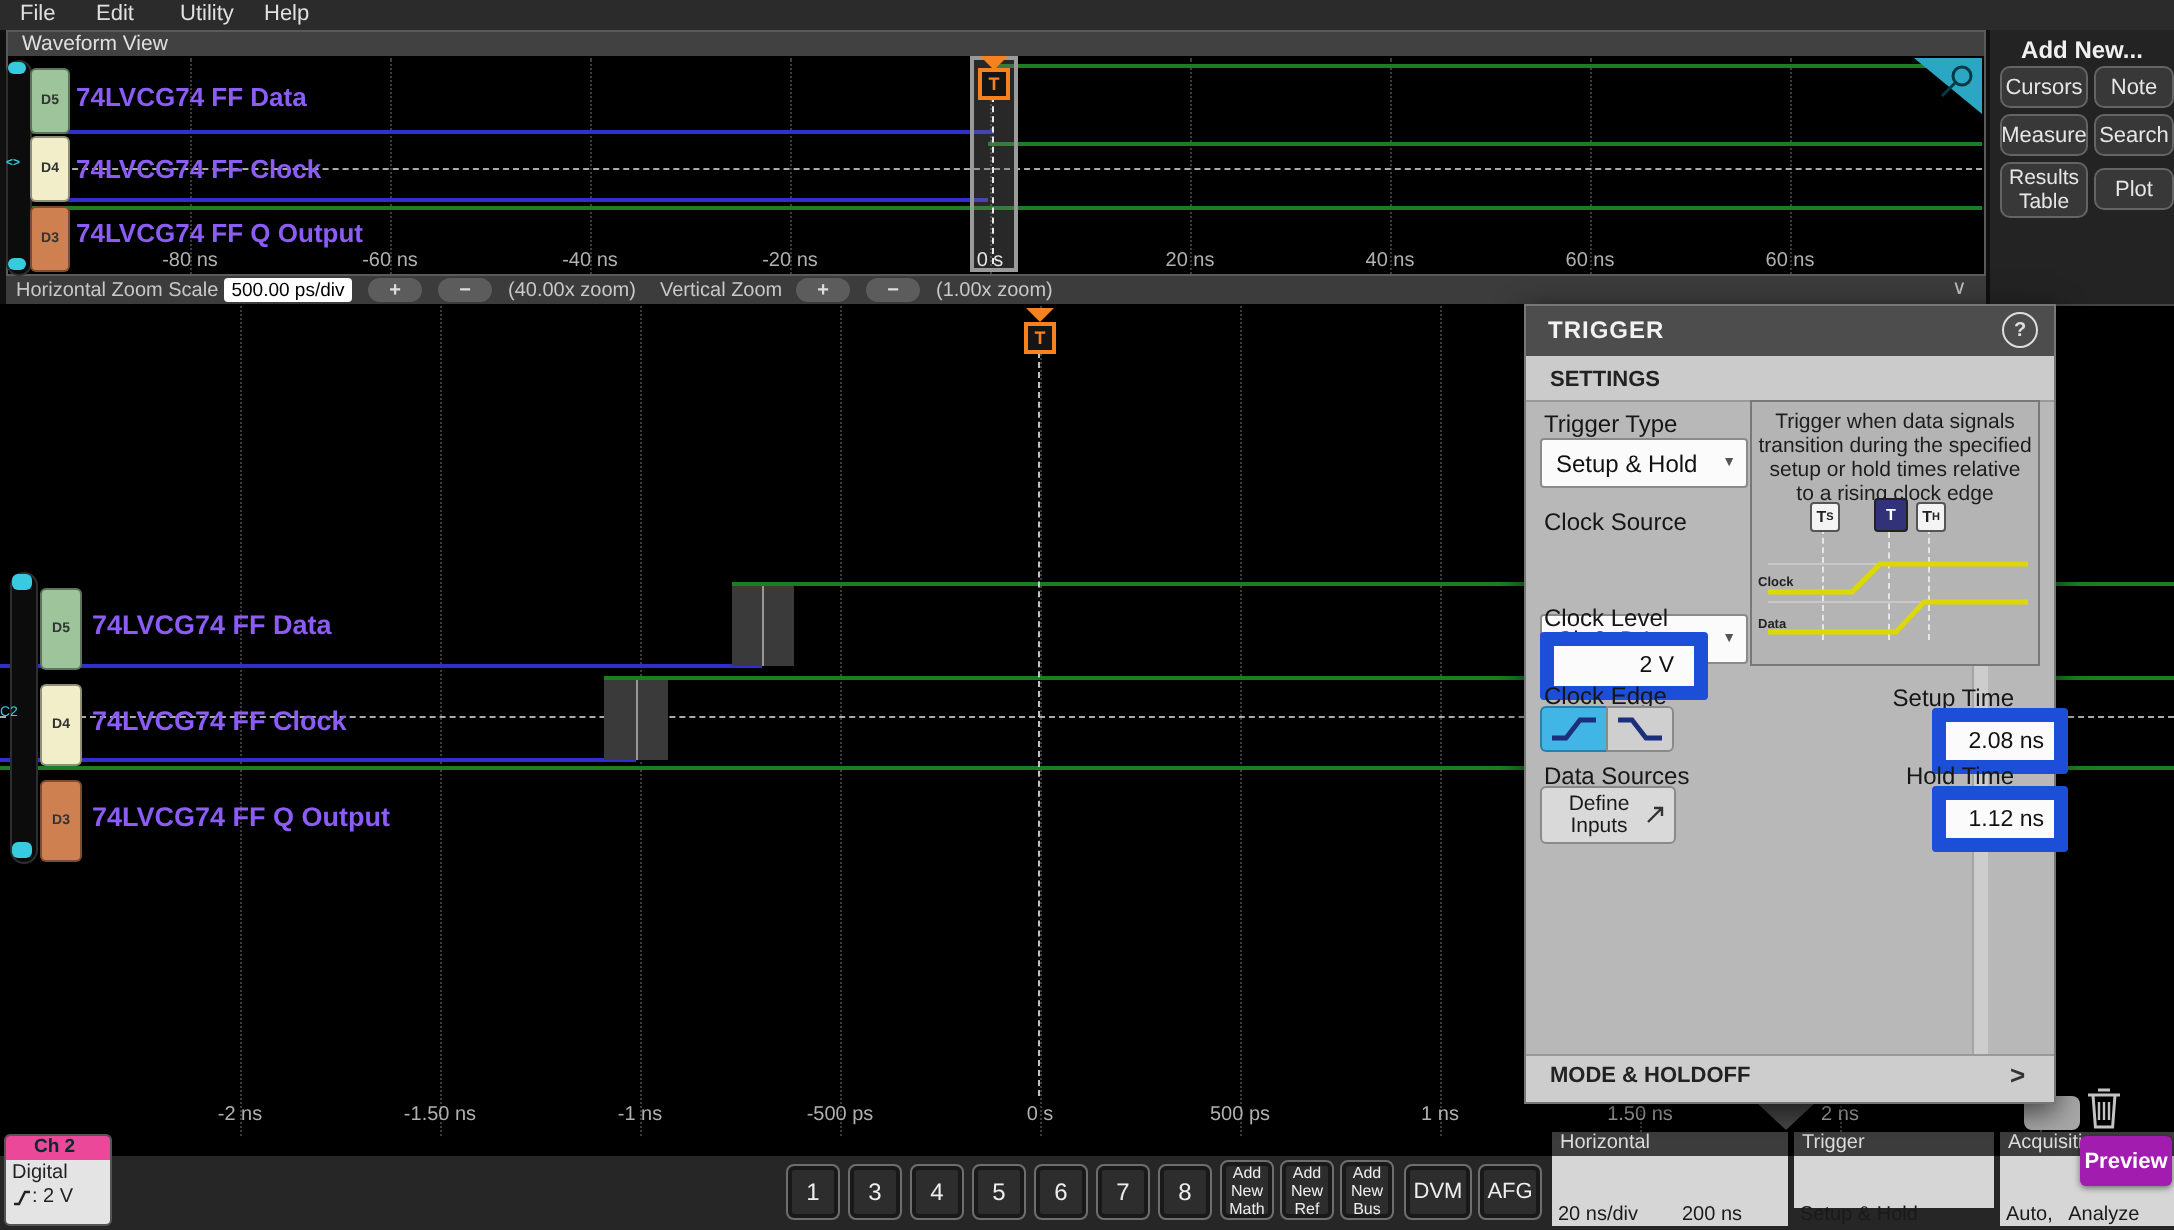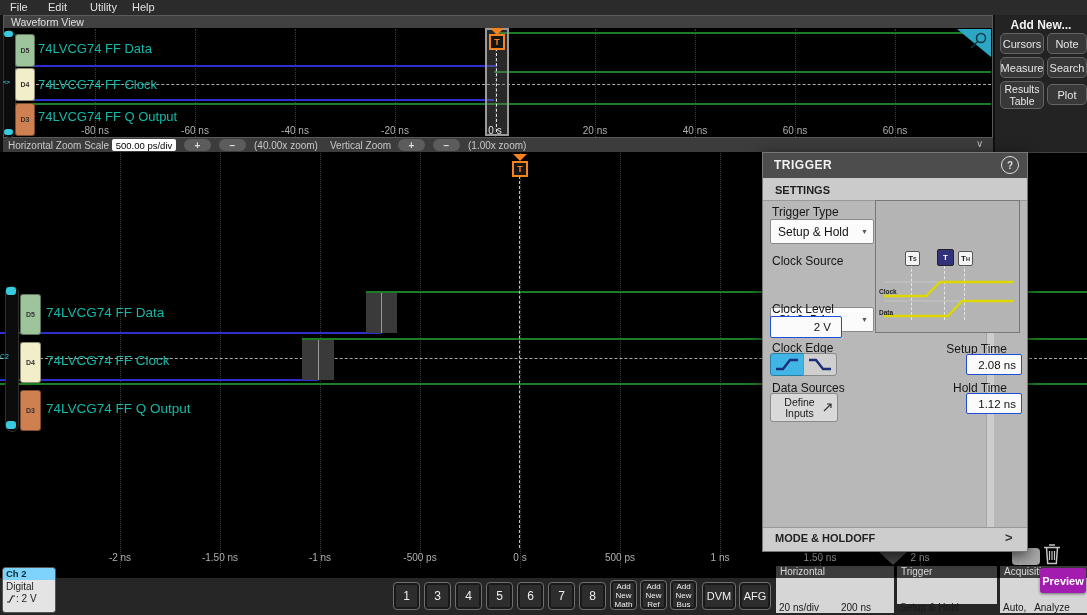--- a/index.html
+++ b/index.html
@@ -1,37 +1,37 @@
 <!DOCTYPE html>
 <html><head>
 <meta charset="utf-8">
 <style>
   html,body{margin:0;padding:0;background:#000;}
   #screen{position:relative;width:1087px;height:615px;background:#101010;overflow:hidden;
     font-family:"Liberation Sans",sans-serif;-webkit-font-smoothing:antialiased;}
   .a{position:absolute;}
   .menu-item{font-size:11px;color:#e0e0e0;cursor:default;}
   .t10{font-size:10px;color:#b0b0b0;text-align:center;width:60px;margin-left:-30px;}
-  .sig{color:#14b8a6;font-weight:400;font-size:13px;white-space:nowrap;}
+  .sig{color:#8b5cf6;font-weight:700;font-size:13px;white-space:nowrap;}
   .badge{border-radius:3px;color:#333;font-size:7px;font-weight:700;display:flex;align-items:center;justify-content:center;border:1px solid rgba(0,0,0,.4);}
   .gridv{width:0;border-left:1px dotted #3c3c3c;}
   .dash{height:0;border-top:1px dashed #c8c8c8;opacity:.85;}
   .hl{height:2px;}
   .blue{background:#2f2fd0;}
   .green{background:#1b7e22;}
   .pill{background:#0c0c0c;border:1px solid #2e2e2e;border-radius:7px;}
   .cap{background:#38cbdf;border-radius:3px;}
   .flagtri{width:0;height:0;border-left:7px solid transparent;border-right:7px solid transparent;border-top:7px solid #f5821f;}
   .flagbox{background:#151515;border:2px solid #f5821f;color:#f5821f;font-size:9px;font-weight:700;display:flex;align-items:center;justify-content:center;}
   .zbtn{background:#5c5c5c;border-radius:6px;color:#ddd;font-size:10px;font-weight:700;display:flex;align-items:center;justify-content:center;}
   .ztxt{font-size:10px;color:#c8c8c8;}
   .btn{background:#383838;border:1px solid #646464;border-radius:5px;color:#e6e6e6;font-size:11px;display:flex;align-items:center;justify-content:center;text-align:center;line-height:12px;}
   .chbtn{background:#2d2d2d;border:1px solid #6e6e6e;border-radius:4px;color:#eee;font-size:12px;display:flex;align-items:center;justify-content:center;box-shadow:inset 0 0 0 2px #191919;}
   .plabel{font-size:12px;color:#161616;}
-  .field{background:#fbfbfb;border:1px solid #1d4ed8;border-radius:2px;color:#111;font-size:11.5px;display:flex;align-items:center;}
+  .field{background:#fbfbfb;border:7px solid #1d4ed8;border-radius:2px;color:#111;font-size:11.5px;display:flex;align-items:center;}
   .dd{background:#fbfbfb;border:1px solid #8a8a8a;border-radius:2px;color:#111;font-size:12px;display:flex;align-items:center;}
   .ddarrow{position:absolute;right:5px;font-size:7px;color:#555;}
   .shead{background:#3d3d3d;color:#ddd;font-size:10px;line-height:12px;padding-left:4px;}
   .sbody{background:#d6d6d6;color:#1a1a1a;font-size:10px;line-height:11.5px;white-space:pre;padding:1px 3px;box-sizing:border-box;}
   .srow{display:flex;}
   .tag{border:1px solid #555;background:#f4f4f4;color:#222;font-size:8px;font-weight:700;display:flex;align-items:center;justify-content:center;border-radius:2px;}
   .dvline{width:0;border-left:1px dashed #ececec;opacity:.9;}
 </style>
 </head>
 <body>
@@ -208,20 +208,21 @@
   </div>
   <span class="a plabel" style="left:772px;top:381px;z-index:12;">Data Sources</span>
   <div class="a" style="left:770px;top:393px;width:66px;height:27px;background:#d9d9d9;border:1px solid #8a8a8a;border-radius:3px;display:flex;align-items:center;justify-content:center;z-index:12;">
     <span style="font-size:10.5px;line-height:11px;color:#1a1a1a;text-align:center;width:46px;">Define Inputs</span>
     <svg width="9" height="9" viewBox="0 0 9 9" stroke="#333" stroke-width="1.2" fill="none">
         <path d="M1 8L8 1M4 1h4v4"></path>
       </svg>
   </div>
 
   <div class="a" style="left:875px;top:200px;width:145px;height:133px;border:1px solid #787878;box-sizing:border-box;background:#b4b4b4;z-index:11;"></div>
+  <div class="a" style="left:879px;top:205px;width:137px;font-size:10.5px;line-height:12px;color:#1d1d1d;text-align:center;z-index:12;">Trigger when data signals transition during the specified setup or hold times relative to a rising clock edge</div>
   <div class="a dvline" style="left:911px;top:264px;height:56px;z-index:12;"></div>
   <div class="a dvline" style="left:944px;top:266px;height:54px;z-index:12;"></div>
   <div class="a dvline" style="left:964px;top:264px;height:56px;z-index:12;"></div>
   <div class="a tag" style="left:905px;top:251px;width:13px;height:13px;z-index:13;">
     <span>T</span>
       <sub style="font-size:5.5px;">S</sub>
   </div>
   <div class="a tag" style="left:937px;top:249px;width:15px;height:15px;background:#32327a;color:#fff;border-color:#222;z-index:13;">
     <span>T</span>
   </div>
@@ -248,21 +249,21 @@
   </div>
 
   <div class="a" style="left:763px;top:527px;width:264px;height:24px;background:#cdcdcd;border-top:1px solid #999;box-sizing:border-box;z-index:12;"></div>
   <span class="a" style="left:775px;top:532px;font-size:11px;font-weight:700;color:#222;z-index:13;">MODE &amp; HOLDOFF</span>
   <span class="a" style="left:1005px;top:530px;font-size:13px;font-weight:700;color:#333;z-index:13;">&gt;</span>
   <div class="a" style="left:878px;top:551px;width:0;height:0;border-left:15px solid transparent;border-right:15px solid transparent;border-top:14px solid #484848;z-index:9;"></div>
 
   <div class="a" style="left:0;top:578px;width:1087px;height:37px;background:#262626;z-index:4;"></div>
 
   <div class="a" style="left:2px;top:567px;width:52px;height:44px;border-radius:3px;overflow:hidden;z-index:6;border:1px solid #555;">
-    <div style="background:#7dd3fc;color:#062a2e;font-size:9.5px;font-weight:700;padding:0 3px;line-height:12px;">Ch 2</div>
+    <div style="background:#ec4899;color:#062a2e;font-size:9.5px;font-weight:700;padding:0 14px;line-height:12px;">Ch 2</div>
     <div style="background:#e4e4e4;height:32px;padding:1px 3px;box-sizing:border-box;">
       <div style="font-size:10px;color:#222;line-height:12px;">Digital</div>
       <div style="display:flex;align-items:center;">
         <svg width="10" height="10" viewBox="0 0 10 10">
             <polyline points="1,8 3.5,8 6.5,2 9,2" fill="none" stroke="#222" stroke-width="1.2"></polyline>
           </svg>
         <span style="font-size:10px;color:#222;">: 2 V</span>
       </div>
     </div>
   </div>

